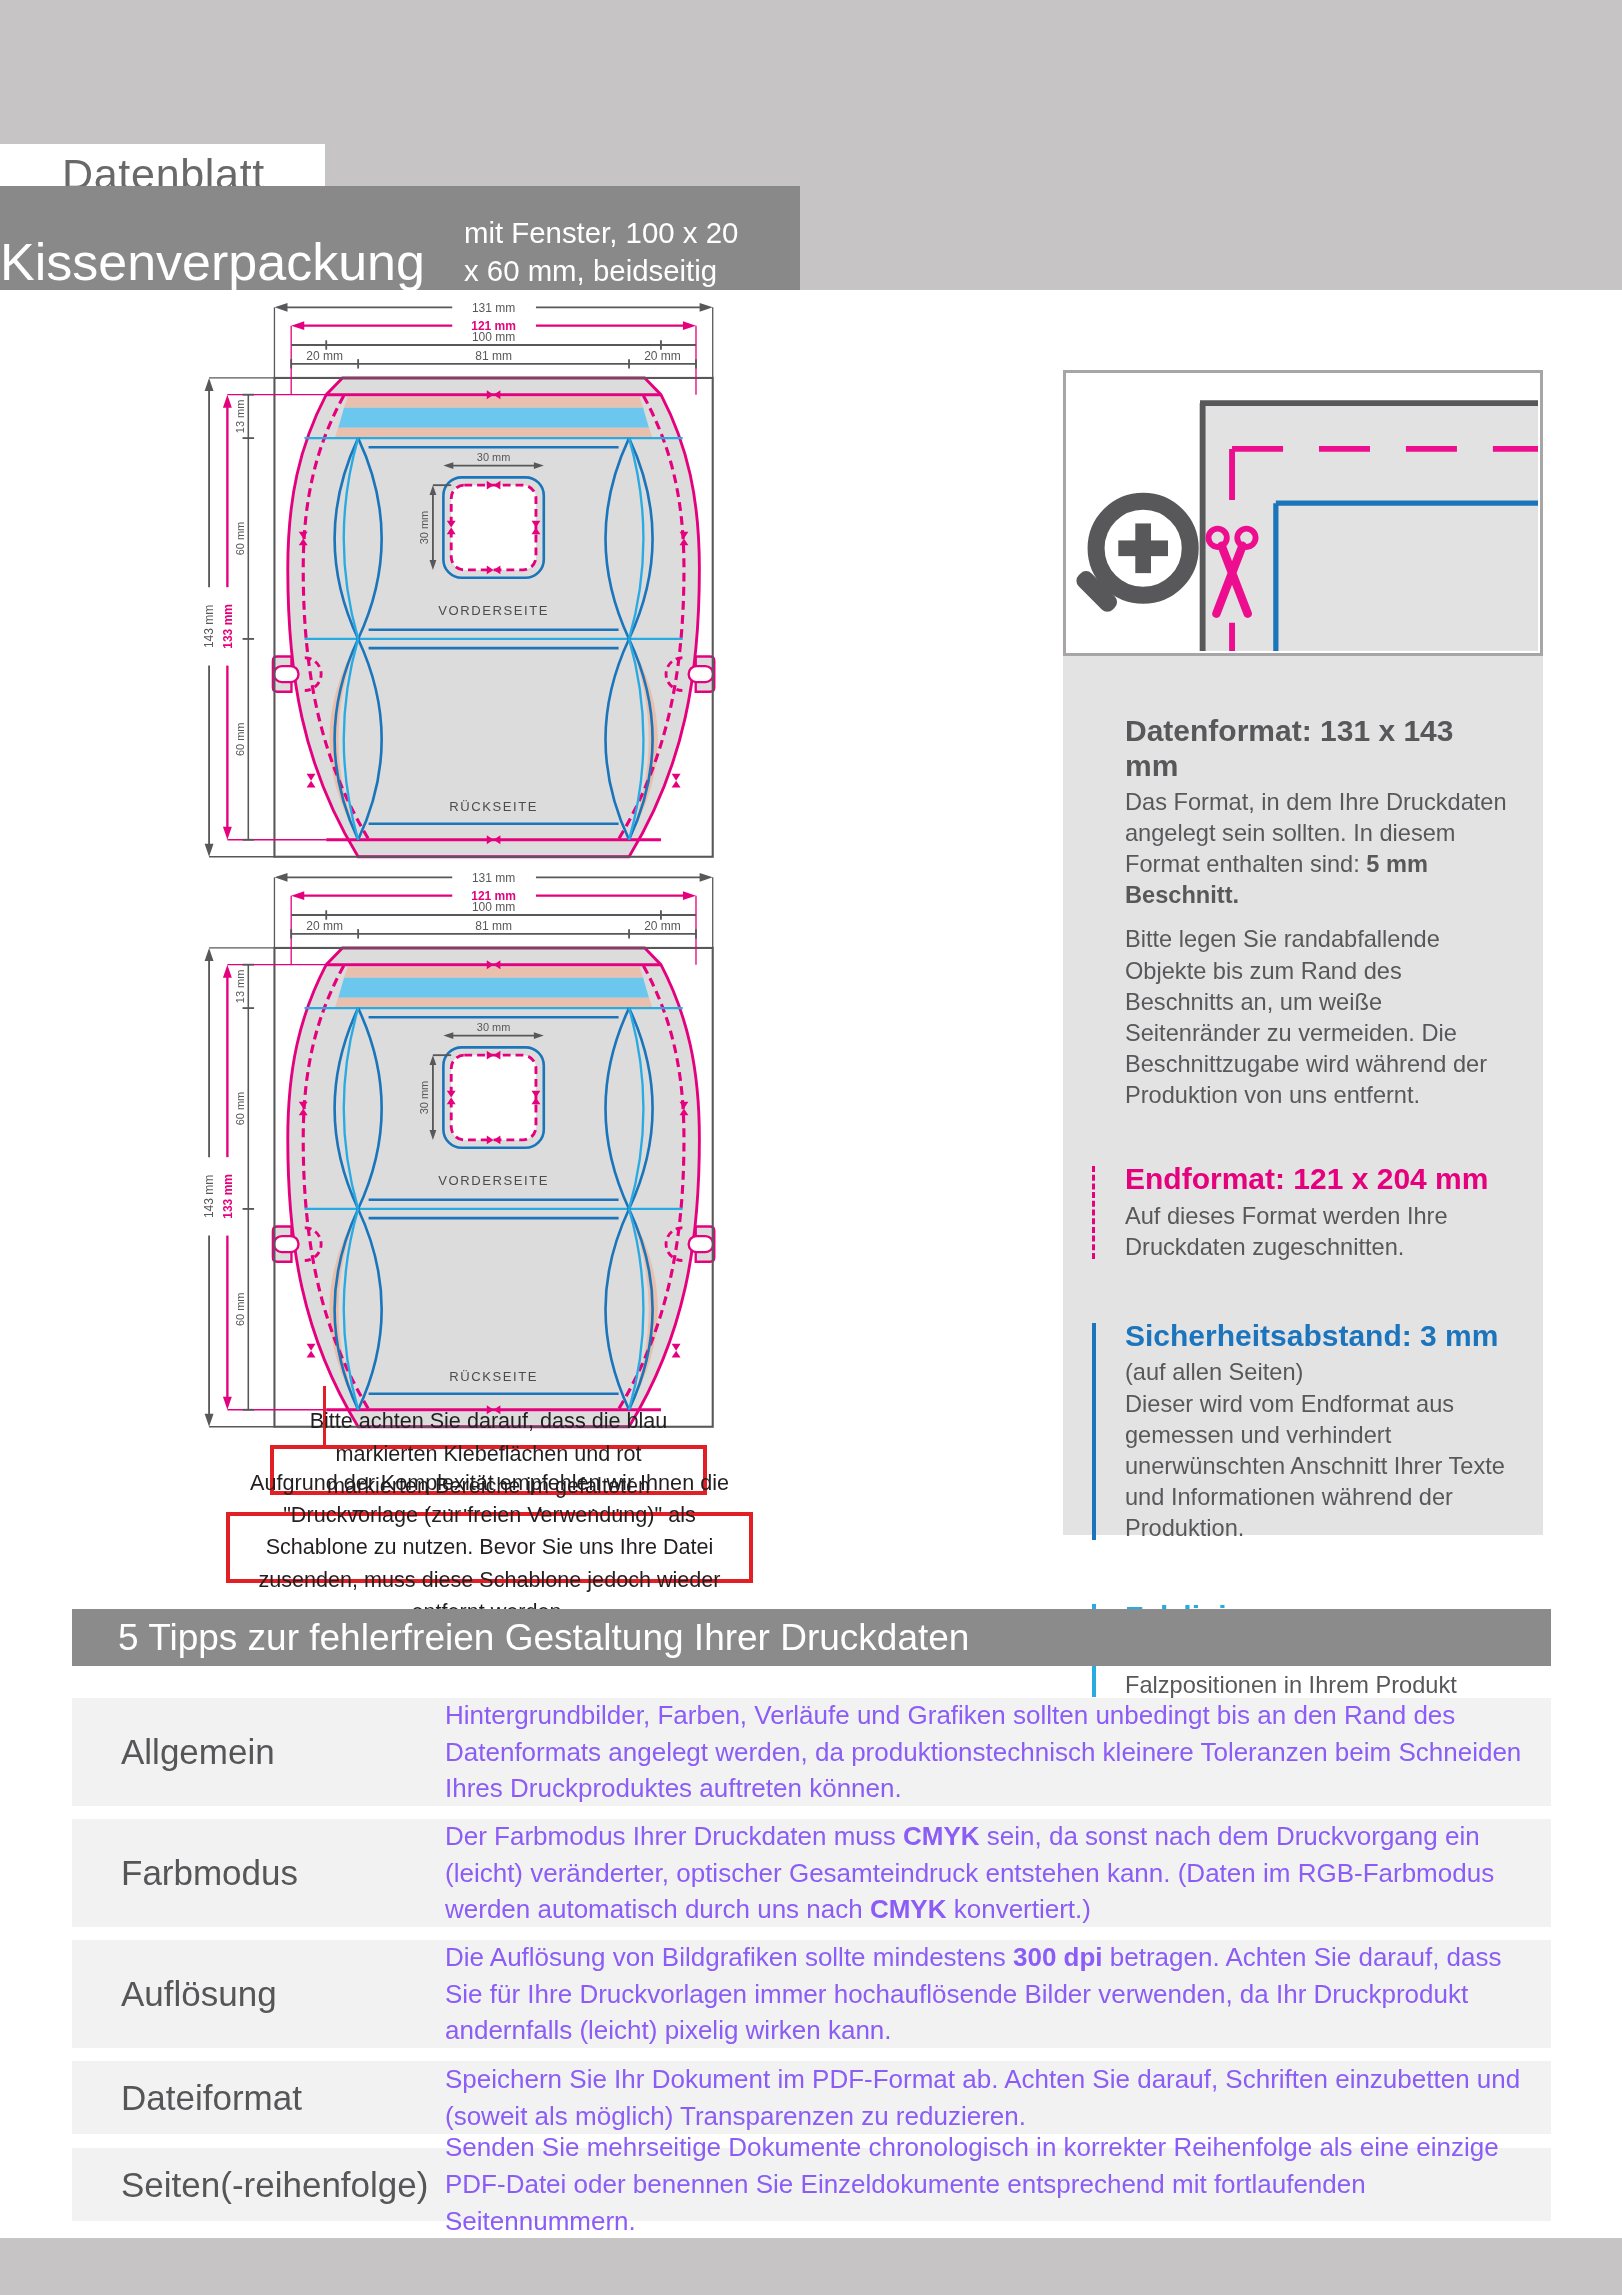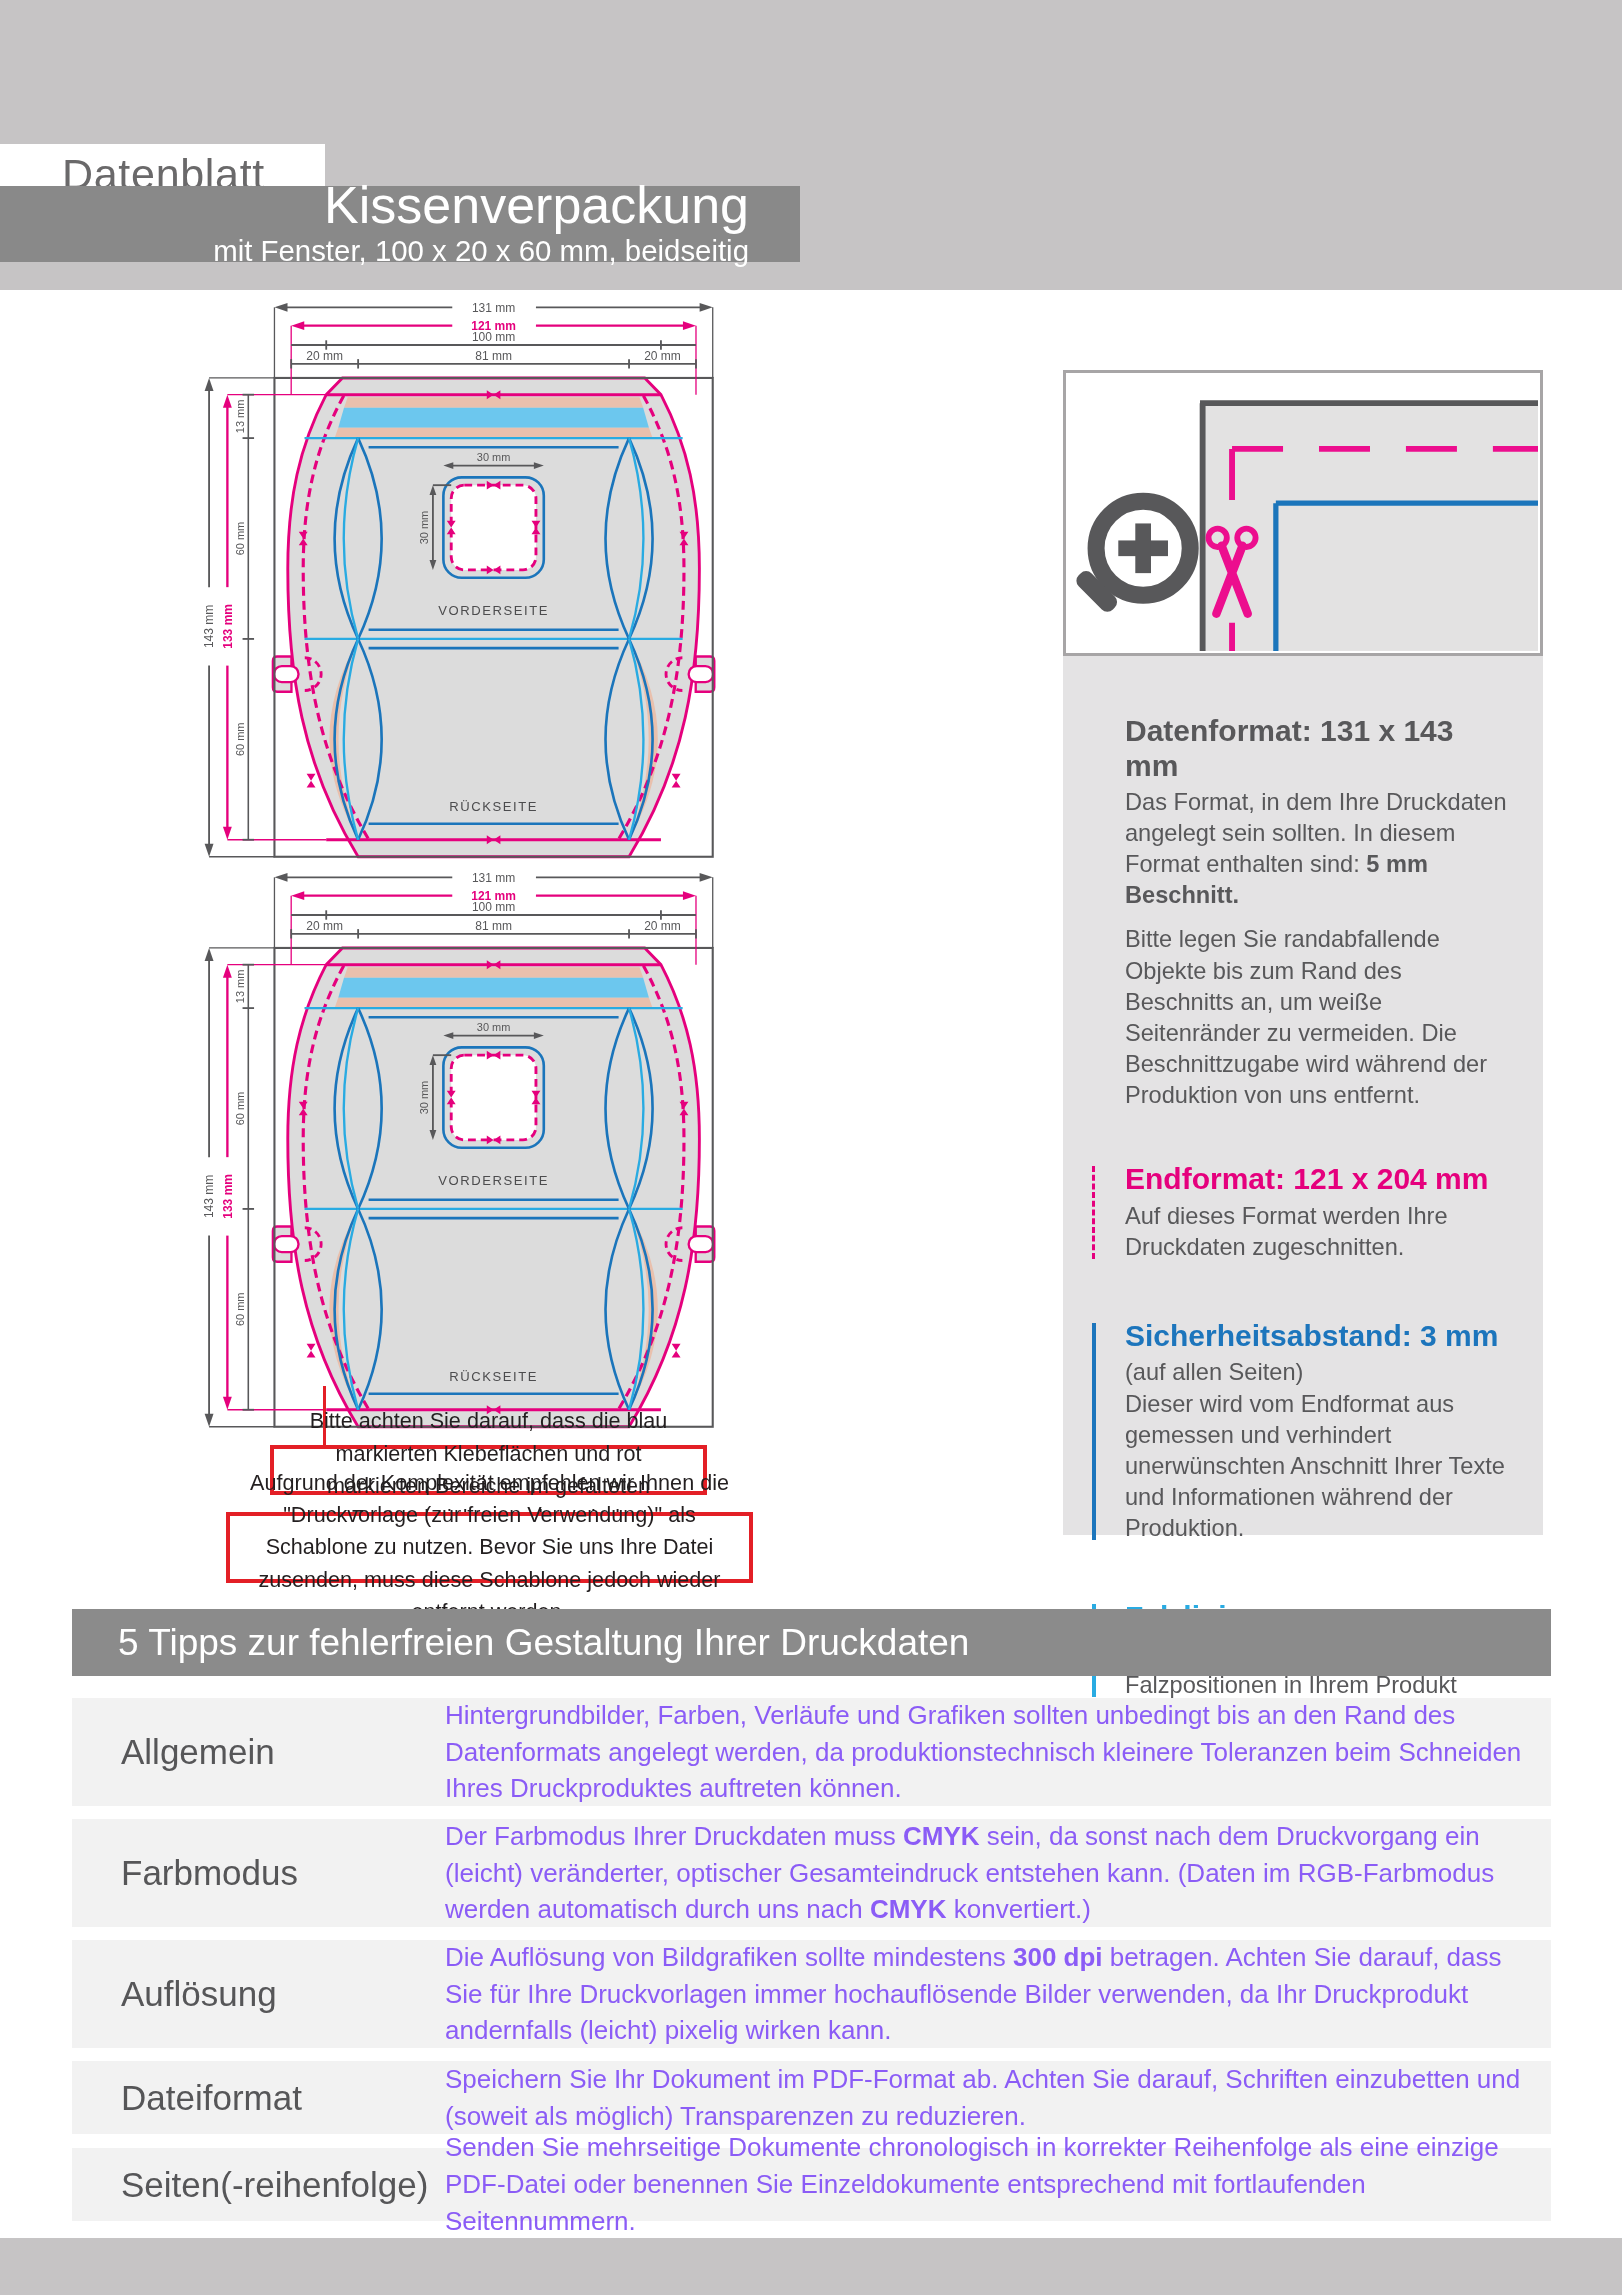--- a/index.html
+++ b/index.html
@@ -4,22 +4,22 @@
 <style>
   html,body{margin:0;padding:0;}
   body{width:1623px;height:2295px;position:relative;background:#ffffff;
        font-family:"Liberation Sans", sans-serif;color:#58585a;}
   .abs{position:absolute;}
   .band{background:#c6c4c5;}
   
   #brandbox{left:0;top:144px;width:325px;height:60px;background:#ffffff;
             display:flex;align-items:center;}
   #brandbox span{font-size:43px;color:#6a696a;padding-left:62px;letter-spacing:0.7px;}
-  #titlebar{left:0;top:186px;width:800px;height:76px;background:#898989;color:#fff;
-            display:flex;flex-direction:column;justify-content:center;align-items:flex-end;
+  #titlebar{left:0;top:186px;width:800px;height:104px;background:#898989;color:#fff;
+            display:flex;flex-direction:row;justify-content:center;align-items:flex-end;
             padding-right:51px;box-sizing:border-box;}
   #titlebar .t1{font-size:52px;line-height:1.05;}
   #titlebar .t2{font-size:29.4px;line-height:1.3;margin-left:39px;}
   
   svg text{font-family:"Liberation Sans",sans-serif;}
   .dimD{fill:#58585a;font-size:4.6px;}
   .dimM{fill:#e5007d;font-size:4.6px;font-weight:bold;}
   .dimS{fill:#58585a;font-size:4.2px;}
   .panelLbl{fill:#4c4c4e;font-size:5px;letter-spacing:.6px;}
   
@@ -32,21 +32,21 @@
   #infopanel p{margin:0;font-size:23.6px;line-height:1.32;color:#58585a;}
   .sec{position:relative;}
   .accent{position:absolute;left:-33px;top:3.9px;bottom:3.9px;width:0;}
   .hM{color:#e5007d;} .hB{color:#1c75bc;} .hC{color:#29abe2;}
   .subB{color:#1c75bc;font-size:25px;line-height:1.25;margin:0;}
   
   .noteBox{background:#fff;border:4.6px solid #e31f26;box-sizing:border-box;
            display:flex;align-items:center;justify-content:center;text-align:center;
            font-size:23.6px;line-height:1.5;color:#231f20;padding:0 18.3px;}
   
-  #tipsbar{left:72px;top:1609px;width:1479px;height:67px;background:#8b8b8b;color:#fff;
+  #tipsbar{left:72px;top:1609px;width:1479px;height:57px;background:#8b8b8b;color:#fff;
            display:flex;align-items:center;font-size:37px;padding-left:46px;box-sizing:border-box;}
   .tiprow{left:72px;width:1479px;background:#f2f2f2;display:flex;align-items:center;box-sizing:border-box;}
   .tiprow .lbl{width:373px;padding-left:49px;box-sizing:border-box;font-size:35px;color:#565658;flex:0 0 auto;}
   .tiprow .bod{width:1080px;font-size:26px;line-height:1.42;color:#8b5cf6;}
   .b{font-weight:bold;}
 </style>
 </head>
 <body>
 
 <div class="abs band" style="left:0;top:0;width:1623px;height:290px;"></div>

